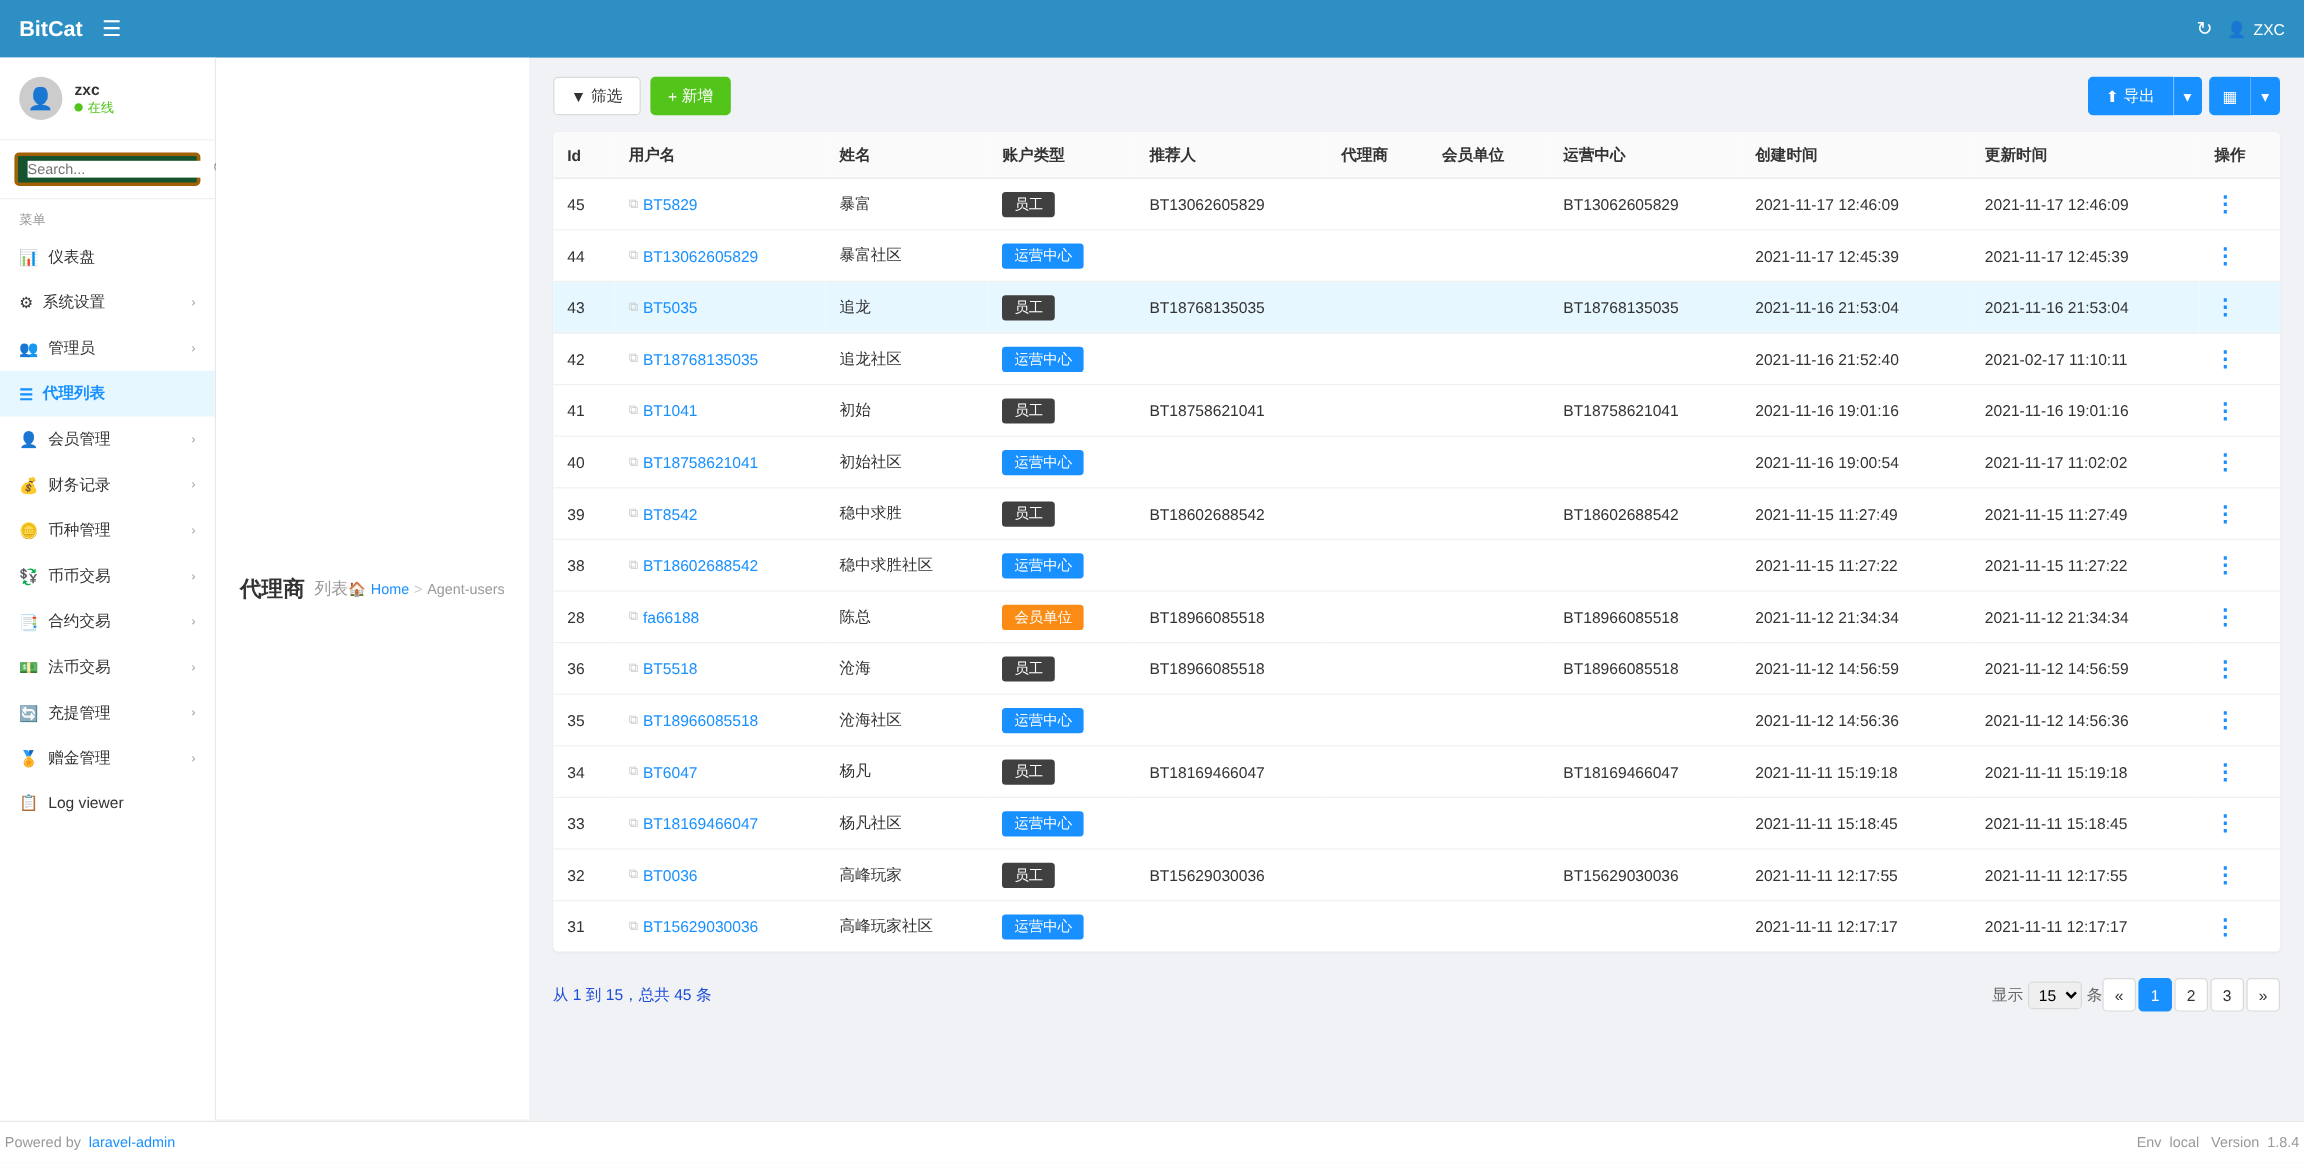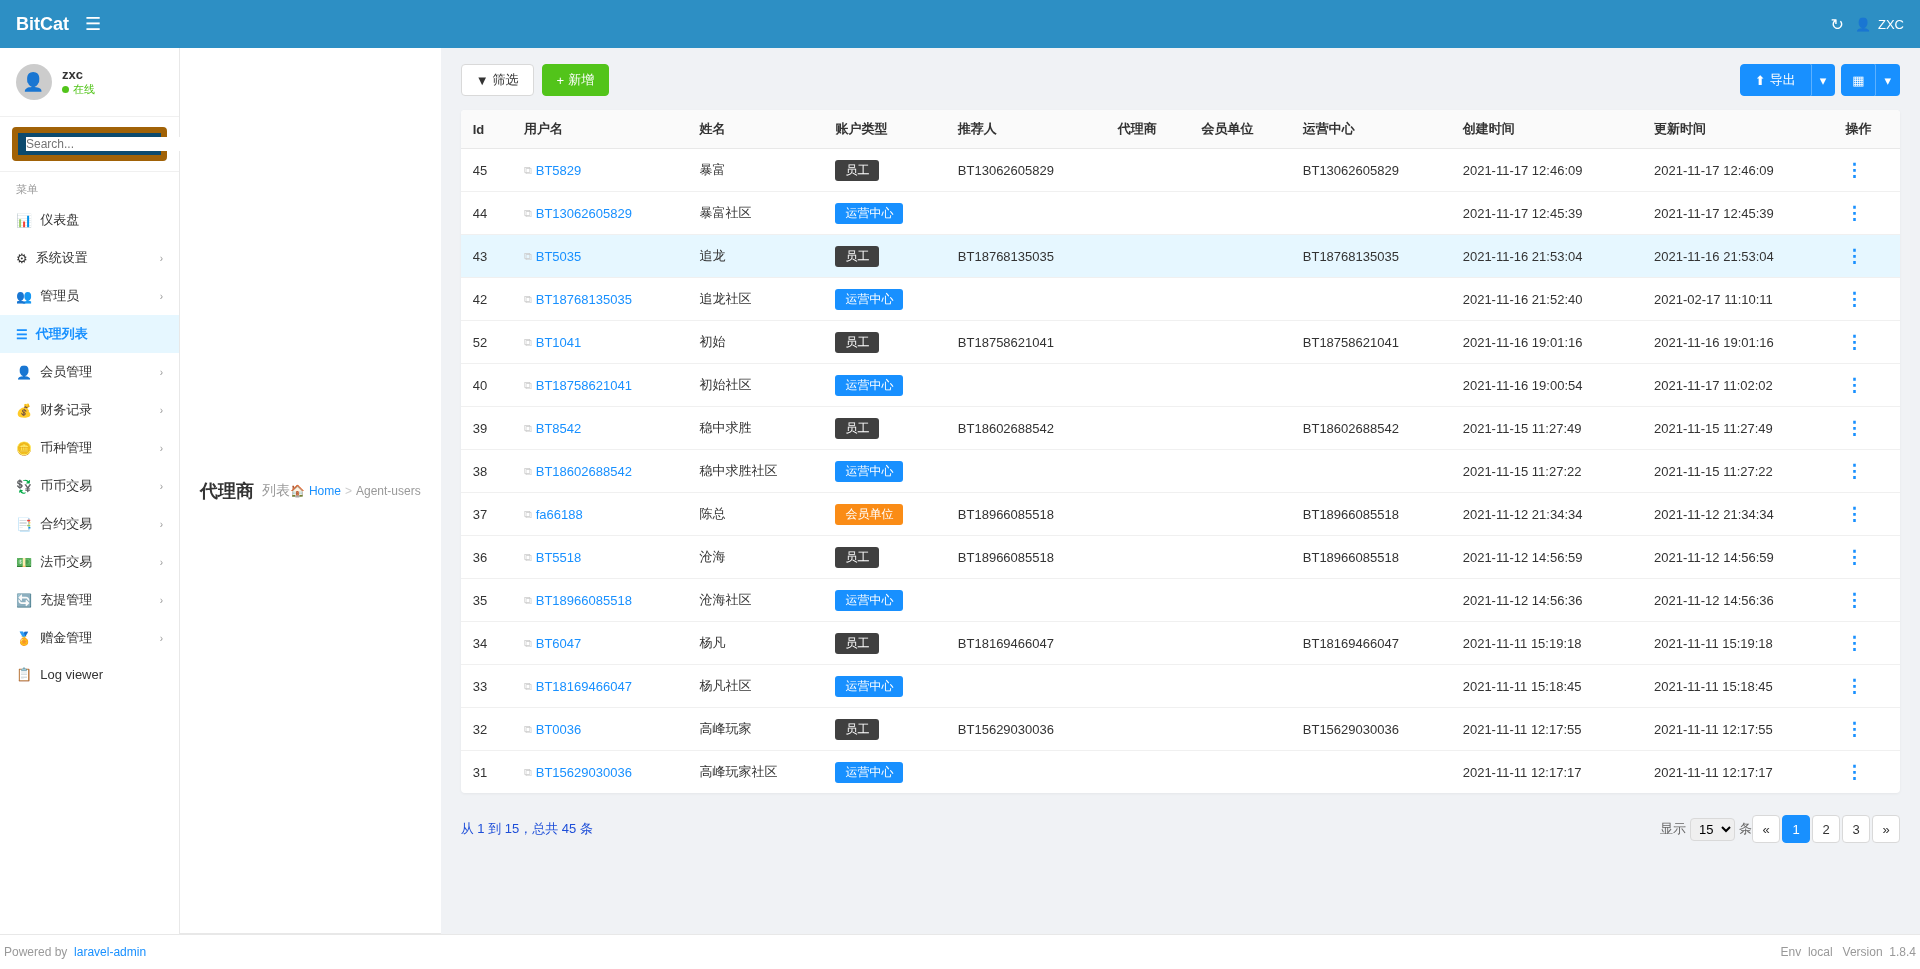--- a/index.html
+++ b/index.html
@@ -59,24 +59,24 @@
     .status { font-size: 11px; color: #52c41a; display: flex; align-items: center; gap: 4px; }
     .status-dot { width: 7px; height: 7px; border-radius: 50%; background: #52c41a; }
 
     .search-box {
       padding: 10px 12px;
       border-bottom: 1px solid #f0f0f0;
     }
     .search-input-wrap {
       display: flex;
       align-items: center;
-      border: 6px solid #a16207;
+      border: 3px solid #a16207;
       border-radius: 4px;
       padding: 4px 8px;
-      background: #0c4a6e;
+      background: #14532d;
       justify-content: space-between;
     }
     .search-input-wrap input {
       border: none;
       outline: none;
       font-size: 12px;
       flex: 1;
       color: #666;
     }
     .search-icon-btn { color: #999; font-size: 12px; cursor: pointer; }
@@ -531,21 +531,21 @@
       <td></td>
       <td></td>
       <td></td>
       <td>2021-11-16 21:52:40</td>
       <td>2021-02-17 11:10:11</td>
       <td>
         <span class="action-dots">⋮</span>
       </td>
     </tr>
             <tr>
-      <td>52</td>
+      <td>41</td>
       <td>
         <a class="link-text">
           <span class="copy-icon">⧉</span>
           BT1041
         </a>
       </td>
       <td>初始</td>
       <td>
         <span class="badge badge-green">员工</span>
       </td>
@@ -619,21 +619,21 @@
       <td></td>
       <td></td>
       <td></td>
       <td>2021-11-15 11:27:22</td>
       <td>2021-11-15 11:27:22</td>
       <td>
         <span class="action-dots">⋮</span>
       </td>
     </tr>
             <tr>
-      <td>37</td>
+      <td>28</td>
       <td>
         <a class="link-text">
           <span class="copy-icon">⧉</span>
           fa66188
         </a>
       </td>
       <td>陈总</td>
       <td>
         <span class="badge badge-orange">会员单位</span>
       </td>

